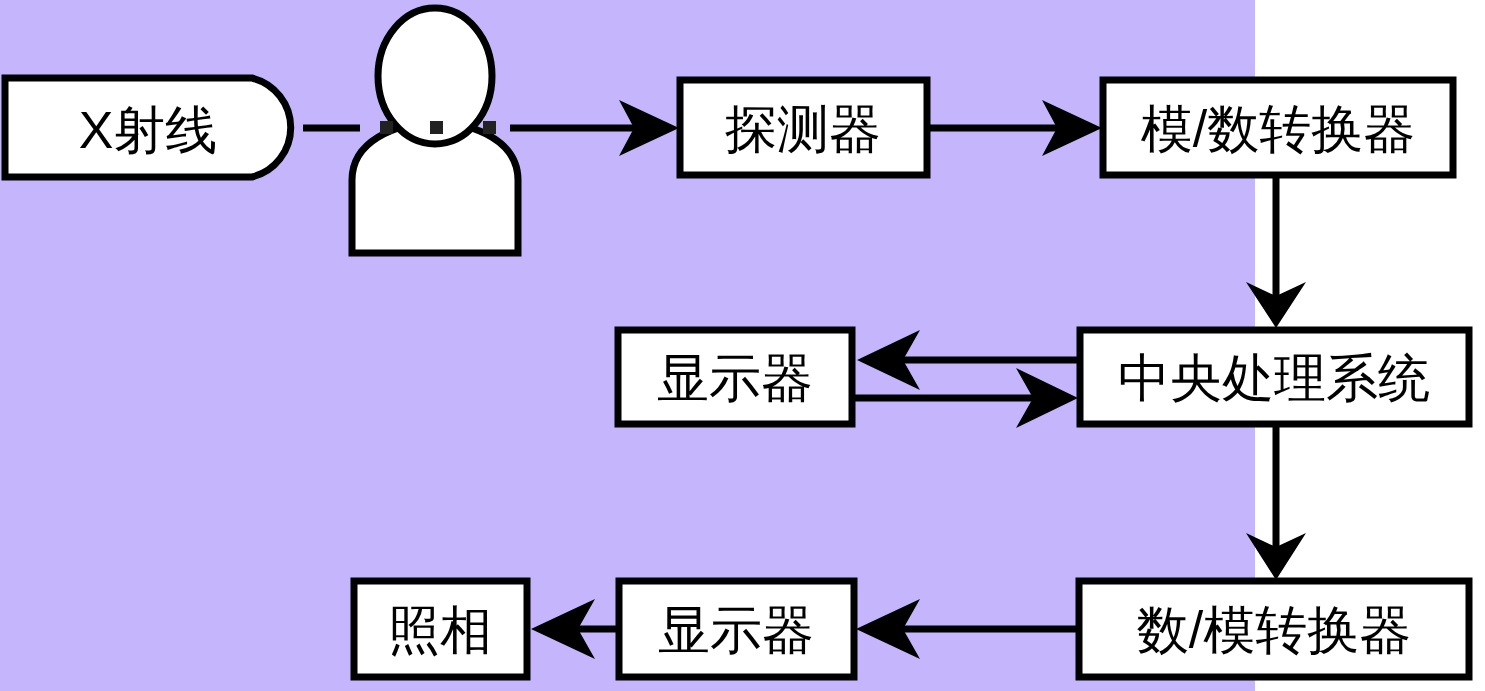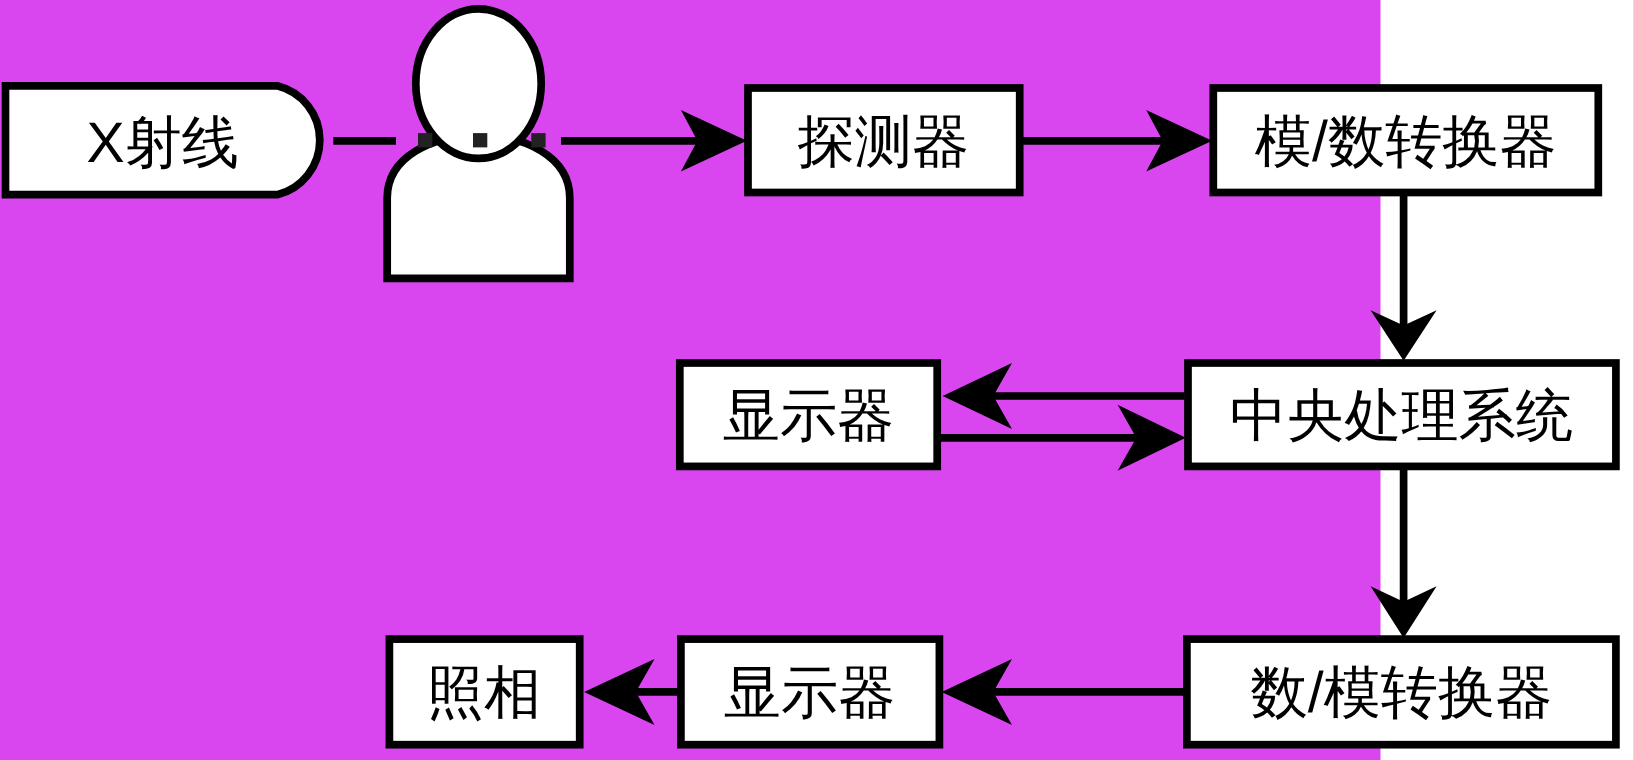--- a/index.html
+++ b/index.html
@@ -10,21 +10,21 @@
   body {
     width: 1485px;
     height: 691px;
     overflow: hidden;
     font-family: "Liberation Sans", "DejaVu Sans", sans-serif;
   }
   #diagram-root {
     position: relative;
     width: 1255px;
     height: 691px;
-    background: #d946ef;
+    background: #c4b5fd;
   }
   svg.flow {
     display: block;
     width: 1485px;
     height: 691px;
   }
   .node-box {
     fill: #ffffff;
     stroke: #000000;
     stroke-width: 7;

